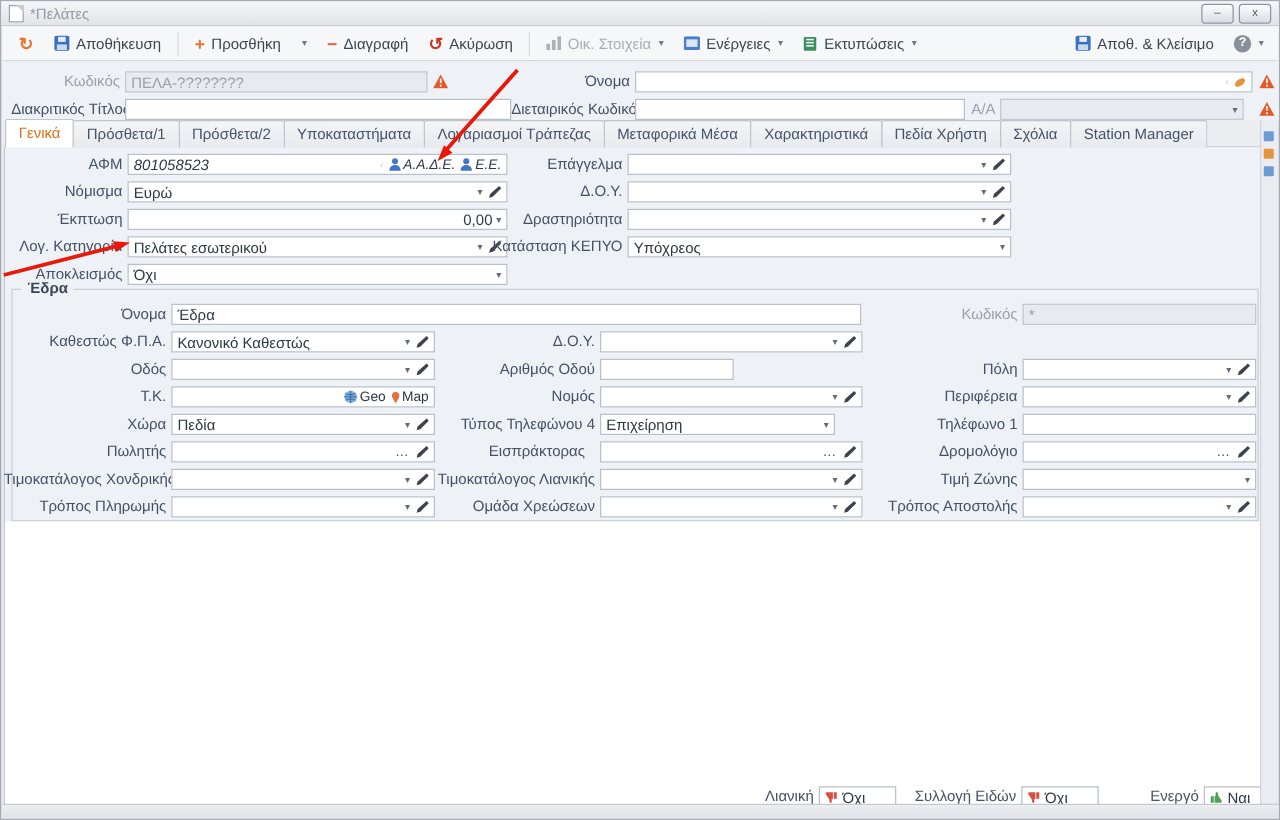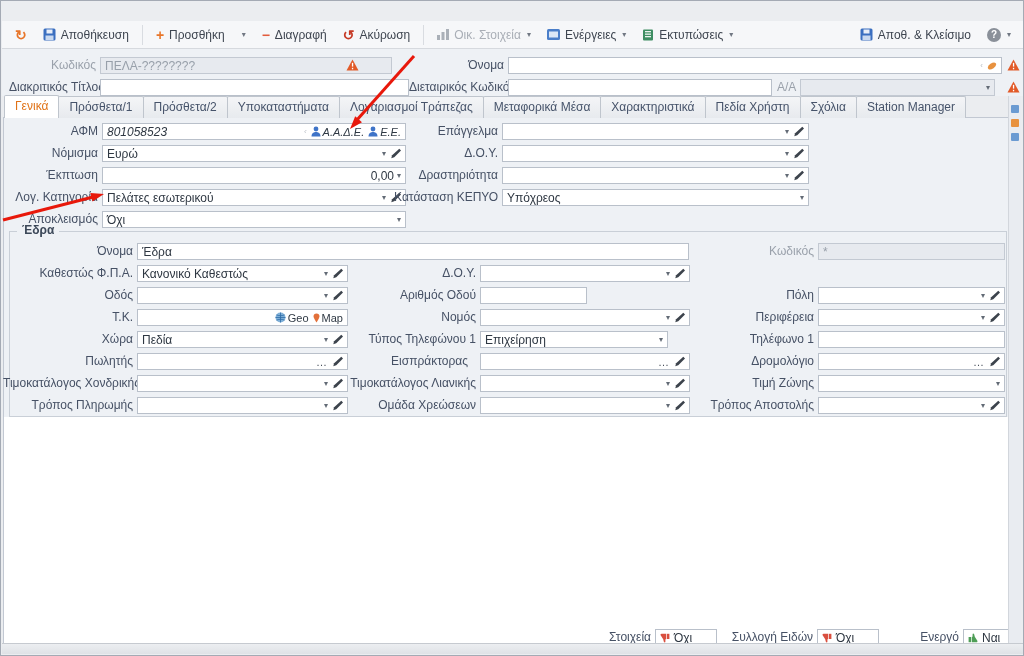--- a/index.html
+++ b/index.html
@@ -47,20 +47,28 @@
   .rmark{position:absolute;left:2px;width:8px;height:8px;border-radius:1px;}
   
   .statusbar{position:absolute;left:1px;bottom:1px;width:1022px;height:10px;background:linear-gradient(#eceef1,#dfe2e6);border-top:1px solid #c6cad0;}
   .overlay{position:absolute;left:0;top:0;pointer-events:none;z-index:50;}
 </style>
 </head>
 <body>
 
 <div id="win">
 
+  <div class="titlebar">
+    <span class="doc-ic"></span>
+    <span class="title-text">*Πελάτες</span>
+    <span class="winbtns">
+      <span class="winbtn">–</span>
+      <span class="winbtn">x</span>
+    </span>
+  </div>
 
   <div class="toolbar">
     <span class="tbtn">
         <span class="oicon" style="color:#e8762a;">↻</span>
       </span>
     <span class="tbtn">
       <svg width="13" height="13" viewBox="0 0 13 13">
           <rect x="0.5" y="0.5" width="12" height="12" rx="1.5" fill="#3b6fc0"></rect>
           <rect x="3.5" y="1.5" width="6" height="4" fill="#e8eef8"></rect>
           <rect x="2.5" y="7.5" width="8" height="4.5" fill="#c9d9f0"></rect>
@@ -122,21 +130,21 @@
     </span>
     <span class="tbtn">
       <span style="width:14px;height:14px;border-radius:50%;background:#8a9099;color:#fff;font-size:10px;font-weight:bold;text-align:center;line-height:14px;display:inline-block;">?</span>
       <span class="tb-caret">▾</span>
     </span>
   </div>
 
   <div class="hdr"></div>
 
   <div class="lbl dis" style="left:10px;top:56px;width:85px;">Κωδικός</div>
-  <div class="fld dis" style="left:99px;top:56px;width:292px;">
+  <div class="fld dis" style="left:99px;top:56px;width:242px;">
       <span>ΠΕΛΑ-????????</span>
     </div>
   <svg class="overlay" style="left:345px;top:58px;" width="13" height="12" viewBox="0 0 13 12">
       <path d="M6.5 0.5 L12.5 11.5 H0.5 Z" fill="#e25a28"></path>
       <rect x="5.9" y="3.8" width="1.3" height="3.8" fill="#fff"></rect>
       <rect x="5.9" y="8.8" width="1.3" height="1.5" fill="#fff"></rect>
     </svg>
   <div class="lbl" style="left:420px;top:56px;width:83px;">Όνομα</div>
   <div class="fld" style="left:507px;top:56px;width:494px;">
     <span></span>
@@ -350,21 +358,21 @@
 
   <div class="lbl" style="left:12px;top:330px;width:120px;">Χώρα</div>
   <div class="fld" style="left:136px;top:330px;width:211px;">
     <span>Πεδία</span>
       <span class="fsp"></span>
     <span class="caret">▾</span>
     <svg class="mleft" width="11" height="11" viewBox="0 0 13 13">
         <path d="M11 1 L13 3 L5 11 L1.5 12 L2.5 8.5 Z" fill="#3c434c"></path>
       </svg>
   </div>
-  <div class="lbl" style="left:345px;top:330px;width:130px;">Τύπος Τηλεφώνου 1</div>
+  <div class="lbl" style="left:345px;top:330px;width:130px;">Τύπος Τηλεφώνου 4</div>
   <div class="fld" style="left:479px;top:330px;width:188px;">
     <span>Επιχείρηση</span>
       <span class="fsp"></span>
     <span class="caret">▾</span>
   </div>
   <div class="lbl" style="left:693px;top:330px;width:120px;">Τηλέφωνο 1</div>
   <div class="fld" style="left:817px;top:330px;width:187px;"></div>
 
   <div class="lbl" style="left:12px;top:352px;width:120px;text-align:right;">Πωλητής</div>
   <div class="fld" style="left:136px;top:352px;width:211px;">
@@ -431,21 +439,21 @@
   </div>
   <div class="lbl" style="left:693px;top:396px;width:120px;">Τρόπος Αποστολής</div>
   <div class="fld" style="left:817px;top:396px;width:187px;">
     <span class="fsp"></span>
       <span class="caret">▾</span>
     <svg class="mleft" width="11" height="11" viewBox="0 0 13 13">
         <path d="M11 1 L13 3 L5 11 L1.5 12 L2.5 8.5 Z" fill="#3c434c"></path>
       </svg>
   </div>
 
-  <div class="lbl" style="left:595px;top:628px;width:55px;">Στοιχεία</div>
+  <div class="lbl" style="left:595px;top:628px;width:55px;">Λιανική</div>
   <div class="fld" style="left:654px;top:628px;width:62px;">
     <svg width="10" height="10" viewBox="0 0 10 10">
         <path d="M6.3 6 L6.3 0.8 L1.6 0.8 C0.6 0.8 0.2 1.8 0.8 2.6 L3.2 6.2 C3.6 6.8 3.4 9.4 4.7 9.4 C5.7 9.4 5.5 7.4 5.3 6.4 Z" fill="#d94f3f"></path>
         <rect x="7" y="0.8" width="2.4" height="5.2" fill="#d94f3f"></rect>
       </svg>
     <span class="mleft">Όχι</span>
   </div>
   <div class="lbl" style="left:714px;top:628px;width:98px;">Συλλογή Ειδών</div>
   <div class="fld" style="left:816px;top:628px;width:62px;">
     <svg width="10" height="10" viewBox="0 0 10 10">

